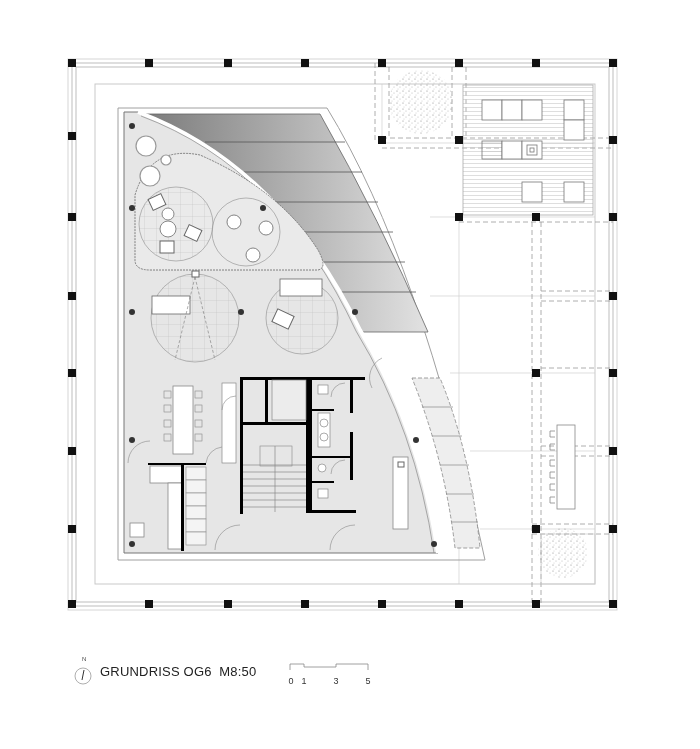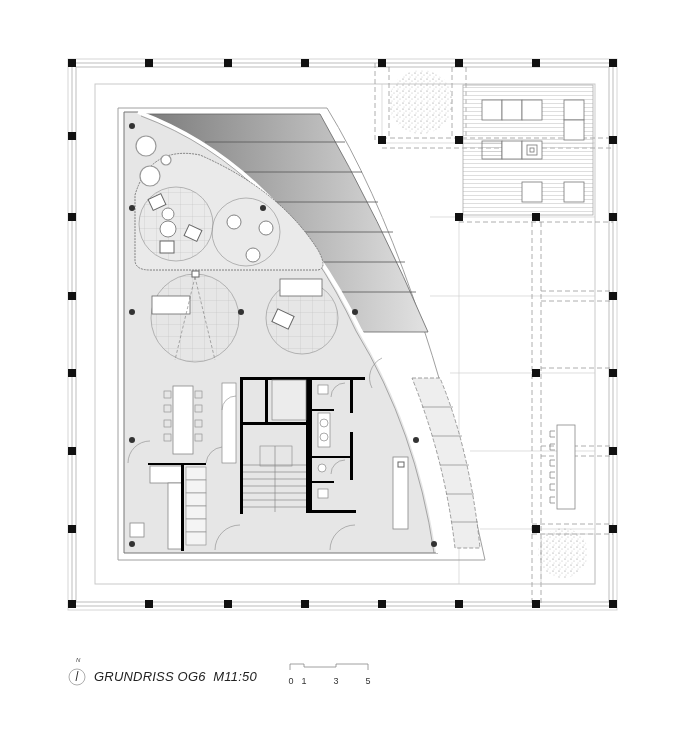--- a/index.html
+++ b/index.html
@@ -1,20 +1,20 @@
 <!DOCTYPE html>
 <html><head>
 <meta charset="utf-8">
 <style>
   html, body { margin: 0; padding: 0; background: #ffffff; }
   body { width: 700px; height: 749px; position: relative; overflow: hidden;
          font-family: "Liberation Sans", sans-serif; }
   #plan { position: absolute; left: 0; top: 0; }
-  .caption { position: absolute; left: 66px; top: 664px; height: 24px;
-             display: flex; align-items: center; font-style: italic; }
+  .caption { position: absolute; left: 72px; top: 664px; height: 24px;
+             display: flex; align-items: flex-start; }
   .north { width: 22px; height: 22px; position: relative; margin-right: 6px; }
   .title { font-size: 13px; color: #222; letter-spacing: 0.2px; white-space: pre; }
   .scalebar { position: absolute; left: 286px; top: 662px; width: 100px; height: 30px; }
   .scale-label { position: absolute; top: 14px; font-size: 9px; color: #333; transform: translateX(-50%); }
 </style>
 </head>
 <body>
 
 <svg id="plan" width="700" height="749" viewBox="0 0 700 749" xmlns="http://www.w3.org/2000/svg">
   <defs>
@@ -326,21 +326,21 @@
 <div class="caption">
   <div class="north">
     <svg width="22" height="22" viewBox="0 0 22 22">
       <circle cx="11" cy="12" r="8" fill="none" stroke="#999" stroke-width="0.8"></circle>
       <line x1="12" y1="6" x2="10" y2="16" stroke="#333" stroke-width="1"></line>
     </svg>
     <span style="position:absolute; left:10px; top:-8px; font-size:6px; color:#444;">N</span>
   </div>
   <span class="title">GRUNDRISS OG6</span>
   <span class="title">&nbsp;&nbsp;</span>
-  <span class="title">M11:50</span>
+  <span class="title">M8:50</span>
 </div>
 
 <div class="scalebar">
   <svg width="100" height="14" viewBox="0 0 100 14" style="position:absolute; left:0; top:0;">
     <path d="M4 8 V2 H18 V5 H50 V2 H82 V8" fill="none" stroke="#888" stroke-width="0.8"></path>
   </svg>
   <span class="scale-label" style="left:5px;">0</span>
   <span class="scale-label" style="left:18px;">1</span>
   <span class="scale-label" style="left:50px;">3</span>
   <span class="scale-label" style="left:82px;">5</span>

